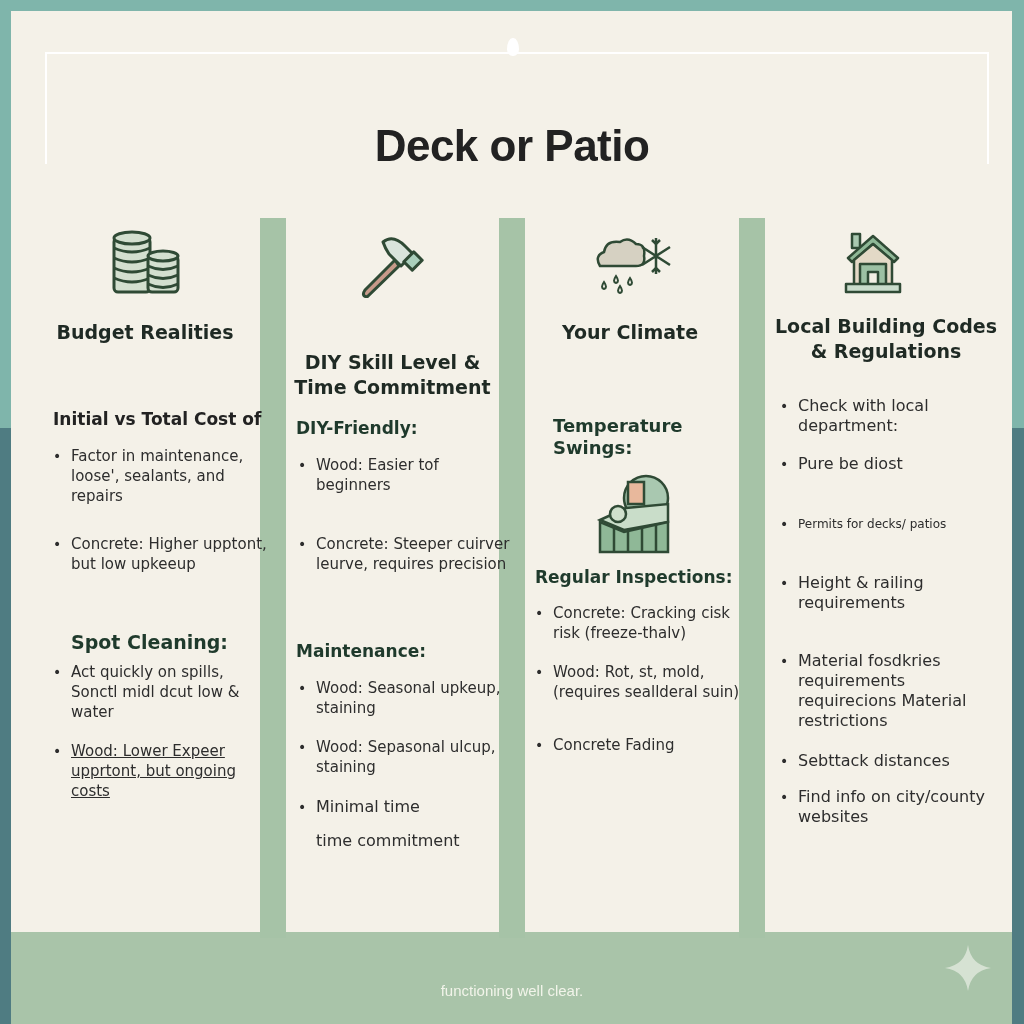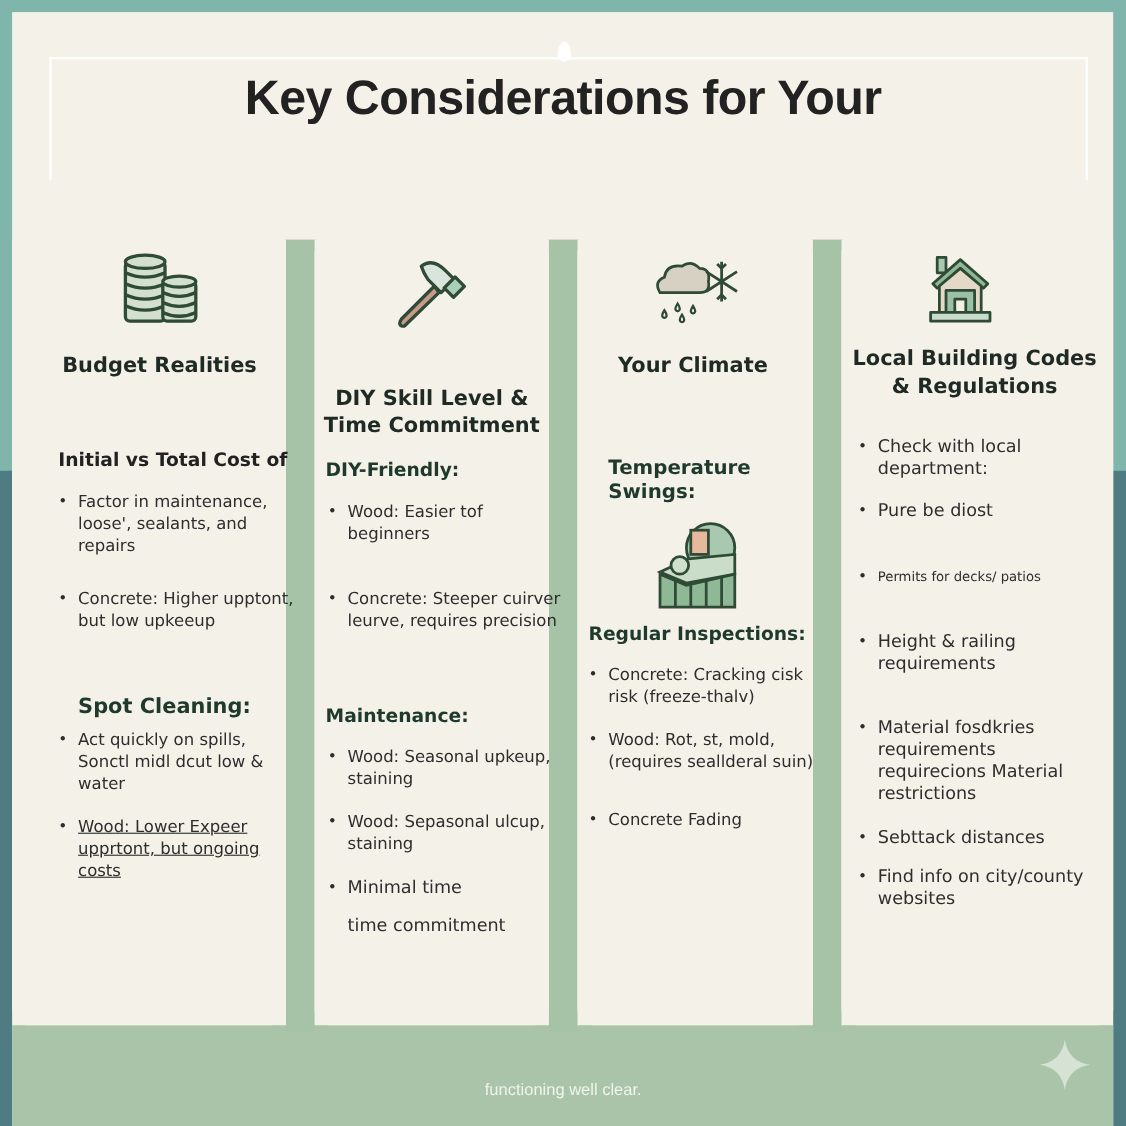--- a/index.html
+++ b/index.html
@@ -72,21 +72,22 @@
   </style>
 </head>
 <body>
 
 <div class="bg-lower"></div>
 <div class="canvas"></div>
 
 <div class="title-frame"></div>
 <div class="droplet"></div>
 <h1 class="page-title" style="margin:0;">
-  <span>Key Considerations for Your</span><br>
+  <br>
+  <span>Deck or Patio</span>
 </h1>
 
 <div class="green-band"></div>
 
 <div class="pillar" style="left:260px;"></div>
 <div class="pillar" style="left:499px;"></div>
 <div class="pillar" style="left:739px;"></div>
 
 <div class="card" style="left:11px; width:249px;"></div>
 <div class="card" style="left:286px; width:213px;"></div>

